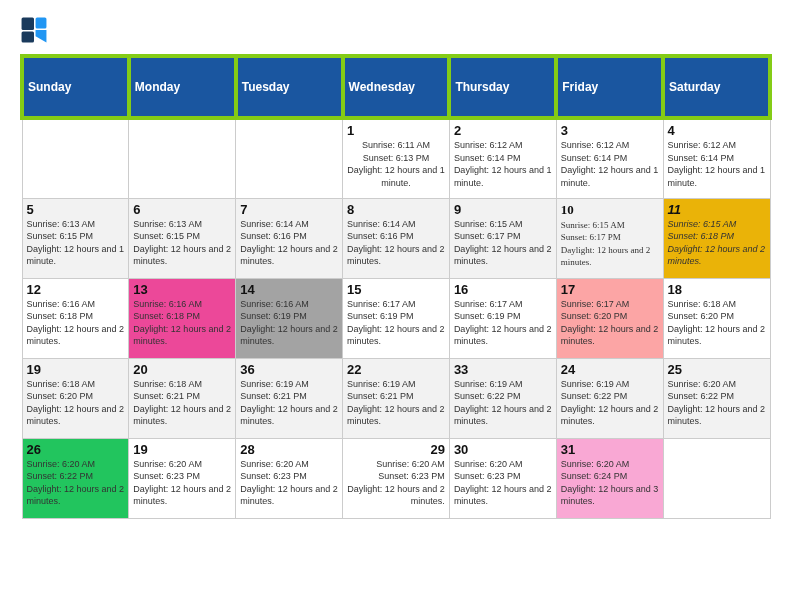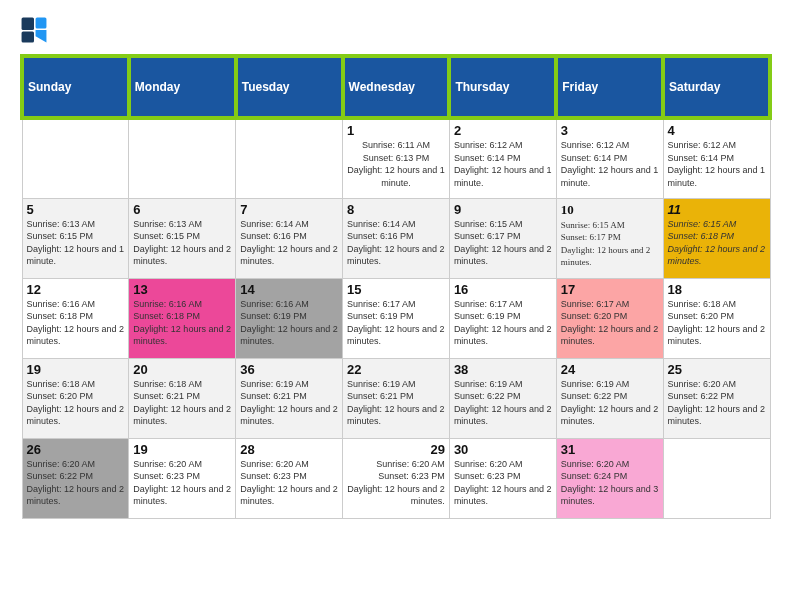--- a/index.html
+++ b/index.html
@@ -264,40 +264,40 @@
 Sunset: 6:21 PM
 Daylight: 12 hours and 2 minutes.</div>
           </td>
           <td style="background-color: rgb(242, 242, 242);">
             <span class="day-num">22</span>
             <div class="cell-text" style="white-space: pre-line;">Sunrise: 6:19 AM
 Sunset: 6:21 PM
 Daylight: 12 hours and 2 minutes.</div>
           </td>
           <td style="background-color: rgb(242, 242, 242);">
-            <span class="day-num">38</span>
+            <span class="day-num">33</span>
             <div class="cell-text" style="white-space: pre-line;">Sunrise: 6:19 AM
 Sunset: 6:22 PM
 Daylight: 12 hours and 2 minutes.</div>
           </td>
           <td style="background-color: rgb(242, 242, 242);">
             <span class="day-num">24</span>
             <div class="cell-text" style="white-space: pre-line;">Sunrise: 6:19 AM
 Sunset: 6:22 PM
 Daylight: 12 hours and 2 minutes.</div>
           </td>
           <td style="background-color: rgb(242, 242, 242);">
             <span class="day-num">25</span>
             <div class="cell-text" style="white-space: pre-line;">Sunrise: 6:20 AM
 Sunset: 6:22 PM
 Daylight: 12 hours and 2 minutes.</div>
           </td>
         </tr>
         <tr>
-          <td style="background-color: #a3a3a3;">
+          <td style="background-color: #22c55e;">
             <span class="day-num">26</span>
             <div class="cell-text" style="white-space: pre-line;">Sunrise: 6:20 AM
 Sunset: 6:22 PM
 Daylight: 12 hours and 2 minutes.</div>
           </td>
           <td style="background-color: rgb(255, 255, 255);">
             <span class="day-num">19</span>
             <div class="cell-text" style="white-space: pre-line;">Sunrise: 6:20 AM
 Sunset: 6:23 PM
 Daylight: 12 hours and 2 minutes.</div>

